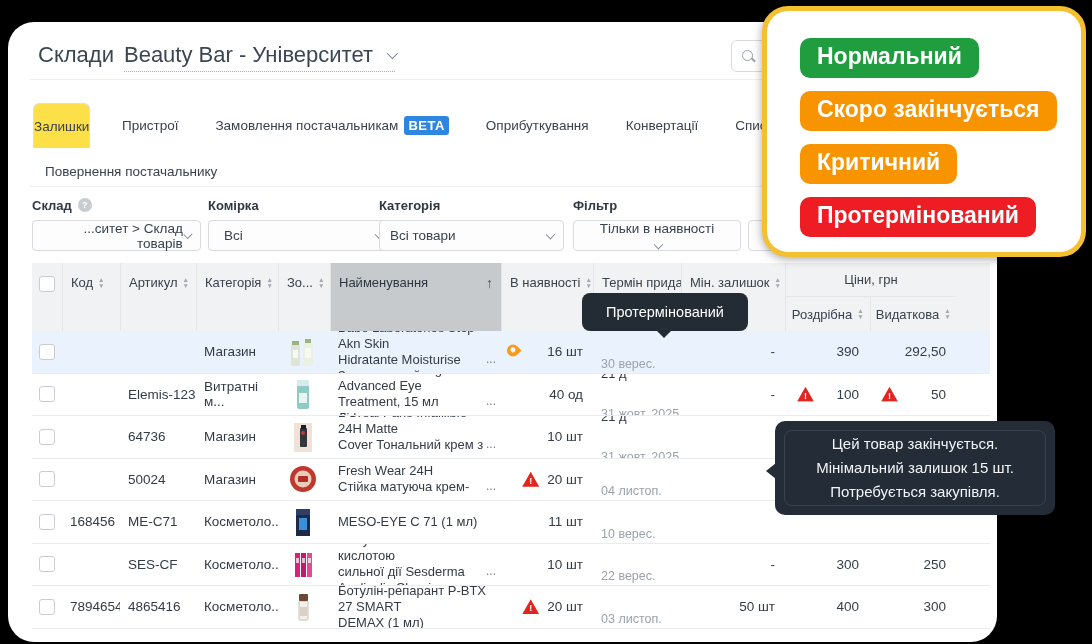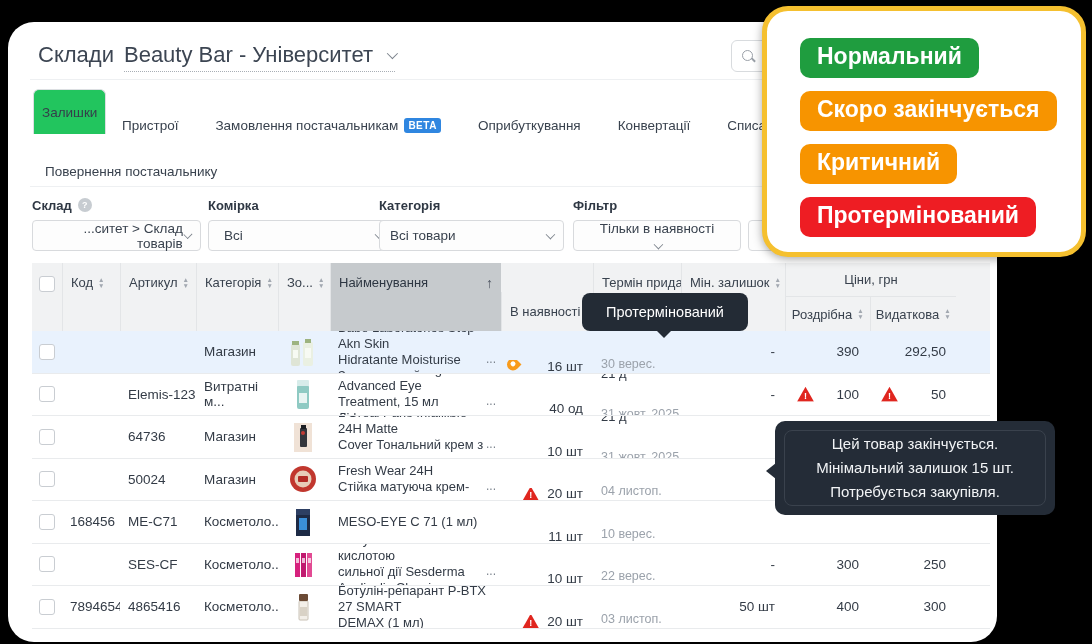--- a/index.html
+++ b/index.html
@@ -20,40 +20,40 @@
   .page-title { font-size:22px; color:#3c4552; }
   .warehouse-sel { font-size:22px; color:#3c4552; border-bottom:1px dotted #a8aeb5; padding-bottom:3px; display:inline-flex; align-items:center; gap:14px; cursor:pointer; }
   .chev { width:8px; height:8px; border-right:1.6px solid #7b828b; border-bottom:1.6px solid #7b828b; transform:rotate(45deg) translateY(-2px); display:inline-block; }
   .search-box { position:absolute; left:723px; top:18px; width:230px; height:32px; border:1px solid #d8dbde; border-radius:6px; background:#fff; display:flex; align-items:center; padding-left:10px; }
   .search-glyph { position:relative; width:13px; height:13px; display:inline-block; }
   .search-glyph::before { content:""; position:absolute; left:0; top:0; width:9px; height:9px; border:1.5px solid #9aa0a8; border-radius:50%; }
   .search-glyph::after { content:""; position:absolute; left:9px; top:9px; width:5px; height:1.5px; background:#9aa0a8; transform:rotate(45deg); }
   .divider { position:absolute; left:22px; right:22px; height:1px; background:#eef0f2; }
   .div1 { top:57px; } .div2 { top:164px; }
   
-  .tab-active { position:absolute; left:25px; top:67px; height:45px; padding:0 8px; border:1px solid #dcdfe2; border-bottom:none; border-radius:6px 6px 0 0; background:#22c55e; display:flex; align-items:center; font-size:13.5px; color:#353e4a; z-index:2; }
+  .tab-active { position:absolute; left:25px; top:81px; height:45px; padding:0 0; border:1px solid #dcdfe2; border-bottom:none; border-radius:6px 6px 0 0; background:#fde047; display:flex; align-items:center; font-size:13.5px; color:#353e4a; z-index:2; }
   .tabs-rest { position:absolute; left:114px; top:81px; height:45px; display:flex; align-items:center; gap:37px; }
   .tab { font-size:13.5px; color:#39424e; cursor:pointer; display:inline-flex; align-items:center; gap:6px; white-space:nowrap; }
-  .beta-badge { background:#2f86e0; color:#fff; font-size:10px; font-weight:bold; letter-spacing:.5px; border-radius:3px; padding:2px 4px; }
+  .beta-badge { background:#2f86e0; color:#fff; font-size:13px; font-weight:bold; letter-spacing:.5px; border-radius:3px; padding:2px 4px; }
   .tabs-row2 { position:absolute; left:37px; top:136px; height:26px; display:flex; align-items:center; }
   
   .filters { position:absolute; left:24px; top:174px; display:flex; }
   .filter { display:flex; flex-direction:column; position:absolute; top:0; }
   .f-label { font-size:13px; font-weight:bold; color:#2f3844; display:flex; align-items:center; gap:6px; height:18px; }
   .help-icon { width:14px; height:14px; border-radius:50%; background:#c7ccd1; color:#fff; font-size:9px; font-weight:bold; display:inline-flex; align-items:center; justify-content:center; }
   .select { margin-top:6px; height:31px; border:1px solid #d8dadd; border-radius:4px; background:#fdfdfd; display:flex; align-items:center; justify-content:space-between; padding:0 10px; font-size:13.5px; color:#39424e; cursor:pointer; }
   .select .chev { transform:rotate(45deg) translateY(-2px) scale(.85); }
   
   .table { position:absolute; left:24px; top:241px; width:958px; }
   .thead { display:flex; height:68px; background:#f1f2f3; font-size:13px; color:#39424e; }
   .th { border-left:1px solid #e3e5e7; padding-top:12px; padding-left:8px; display:flex; align-items:flex-start; }
   .th:first-child { border-left:none; }
   .th-inner { display:inline-flex; align-items:center; gap:5px; white-space:nowrap; overflow:hidden; }
   .c-sel{width:30px; justify-content:center; padding-left:0;} .c-code{width:58px;} .c-sku{width:76px;} .c-cat{width:82px;}
-  .c-img{width:52px;} .c-name{width:171px;} .c-qty{width:92px;margin-top:29px;} .c-term{width:88px;} .c-min{width:104px;}
+  .c-img{width:52px;} .c-name{width:171px;} .c-qty{width:92px;} .c-term{width:88px;} .c-min{width:104px;}
   .c-retail{width:84px;} .c-expense{width:87px;}
   .th-name { background:#c6cacd; color:#2d3642; justify-content:space-between; padding-right:8px; }
   .sort { display:inline-flex; flex-direction:column; line-height:0; }
   .sort i { font-style:normal; font-size:6.5px; line-height:6px; color:#a2a8b0; }
   .arrow-up { font-size:14px; color:#4a525e; }
   .th-prices { width:171px; display:flex; flex-direction:column; padding:0; border-left:1px solid #e3e5e7; }
   .prices-group { height:34px; display:flex; align-items:center; justify-content:center; border-bottom:1px solid #e3e5e7; }
   .prices-sub { display:flex; height:34px; }
   .psub { display:flex; align-items:center; justify-content:center; gap:5px; }
   .psub + .psub { border-left:1px solid #e3e5e7; }

